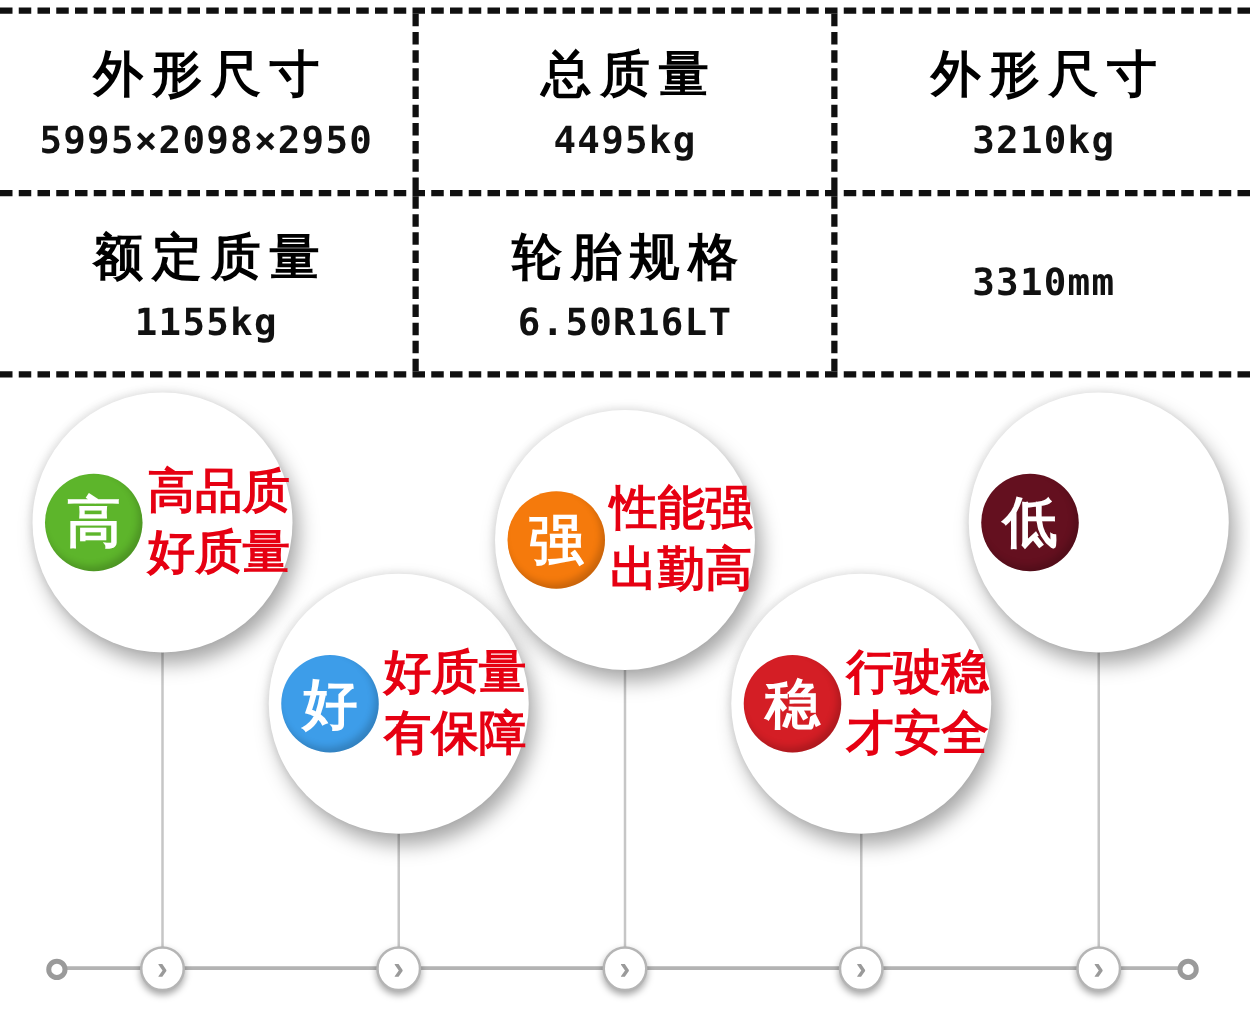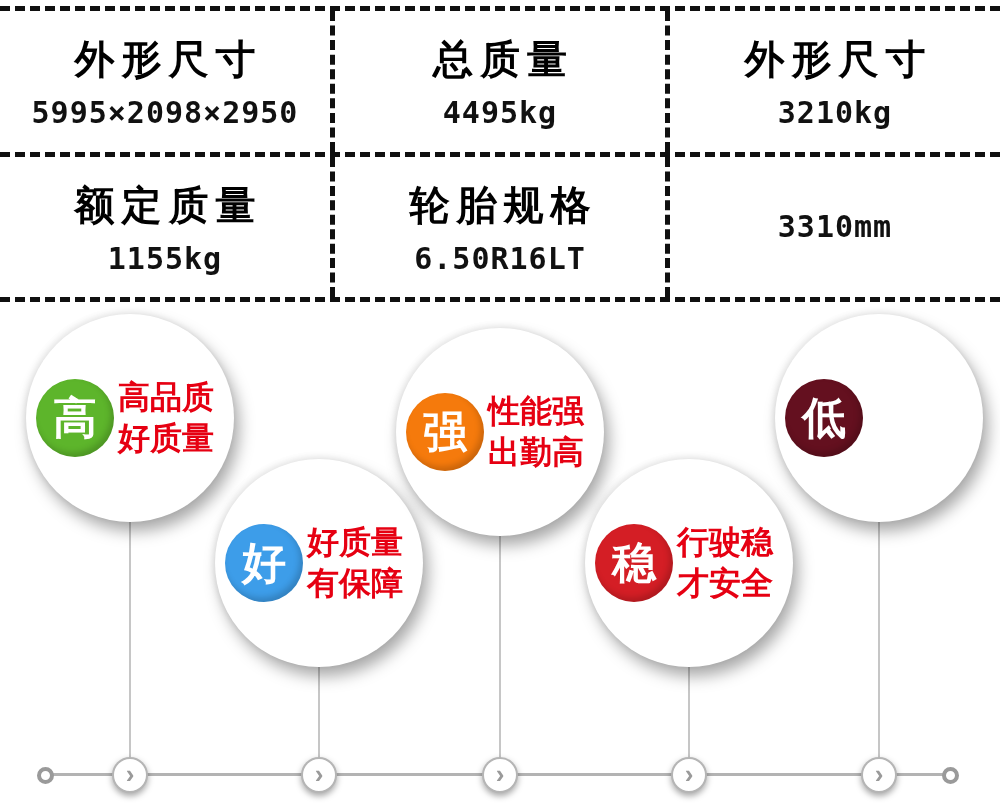--- a/index.html
+++ b/index.html
@@ -20,21 +20,21 @@
 
   
   .feature { position:absolute; width:208px; height:208px; border-radius:50%;
     background:#ffffff;
     box-shadow: 5px 9px 16px rgba(0,0,0,0.35), -2px -2px 6px rgba(0,0,0,0.08); }
   .badge { position:absolute; left:10px; top:50%; transform:translateY(-50%);
     width:78px; height:78px; border-radius:50%; color:#fff; font-size:44px; font-weight:bold;
     display:flex; align-items:center; justify-content:center;
     box-shadow: inset -3px -4px 6px rgba(0,0,0,0.18); }
   .lines { position:absolute; left:92px; top:50%; transform:translateY(-50%);
-    color:#e60012; font-size:32px; font-weight:bold; line-height:1.28; white-space:nowrap; }
+    color:#e60012; font-size:38px; font-weight:bold; line-height:1.28; white-space:nowrap; }
 
   
   .connector { position:absolute; width:2px; background:#c6c6c6; }
   .timeline-line { position:absolute; top:773px; left:45px; width:905px; height:3px; background:#b3b3b3; }
   .node { position:absolute; top:757px; width:36px; height:36px; border-radius:50%;
     background:#fff; border:2px solid #b5b5b5;
     box-shadow:0 3px 6px rgba(0,0,0,0.35);
     display:flex; align-items:center; justify-content:center;
     color:#9a9a9a; font-size:26px; font-weight:bold; line-height:1; padding-bottom:3px; }
   .enddot { position:absolute; top:767px; width:17px; height:17px; border-radius:50%;

